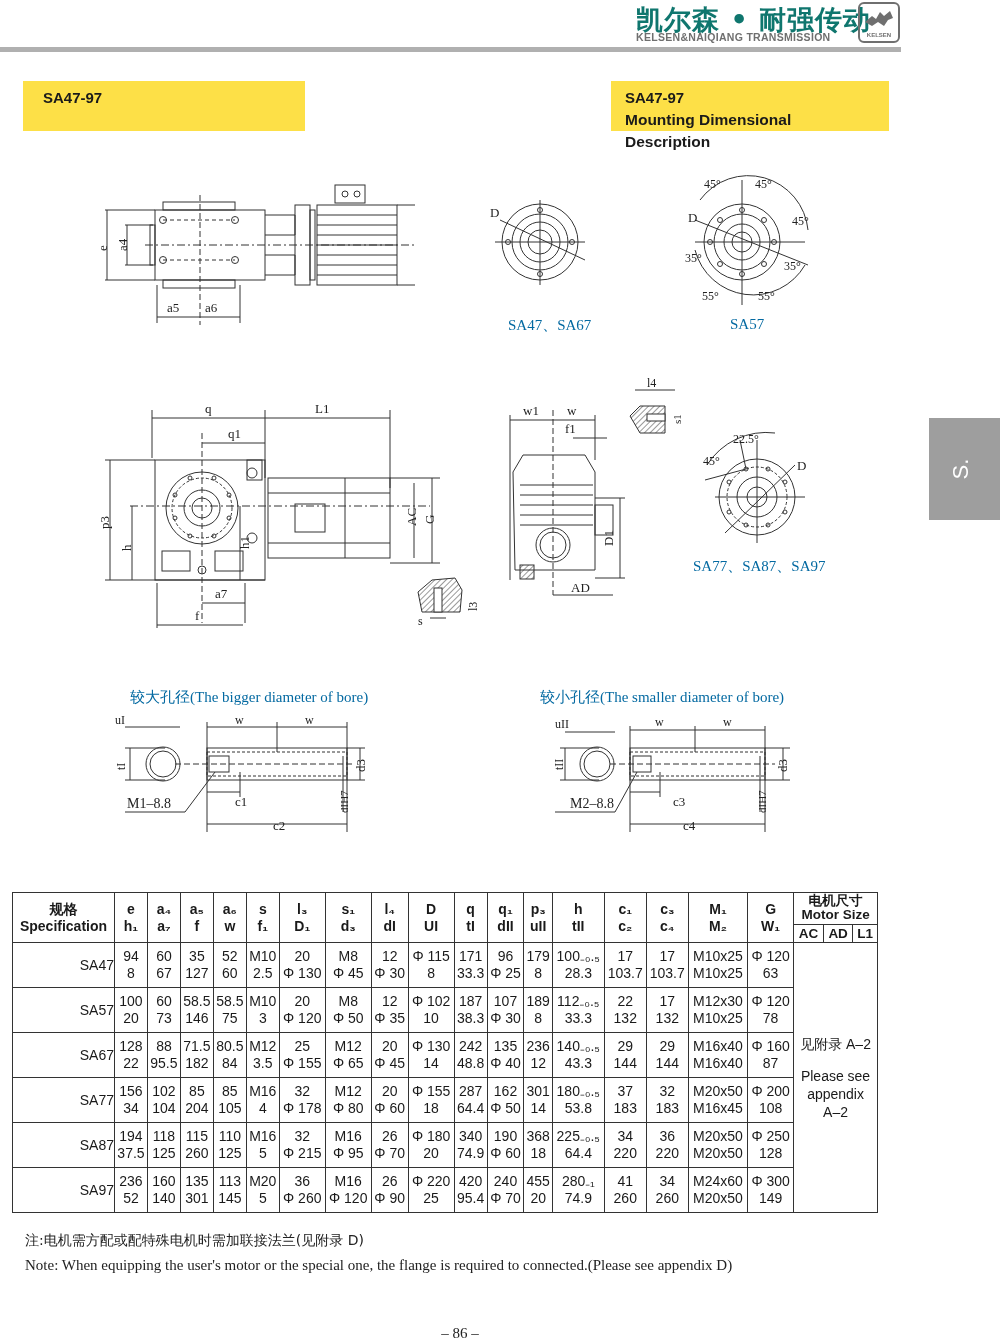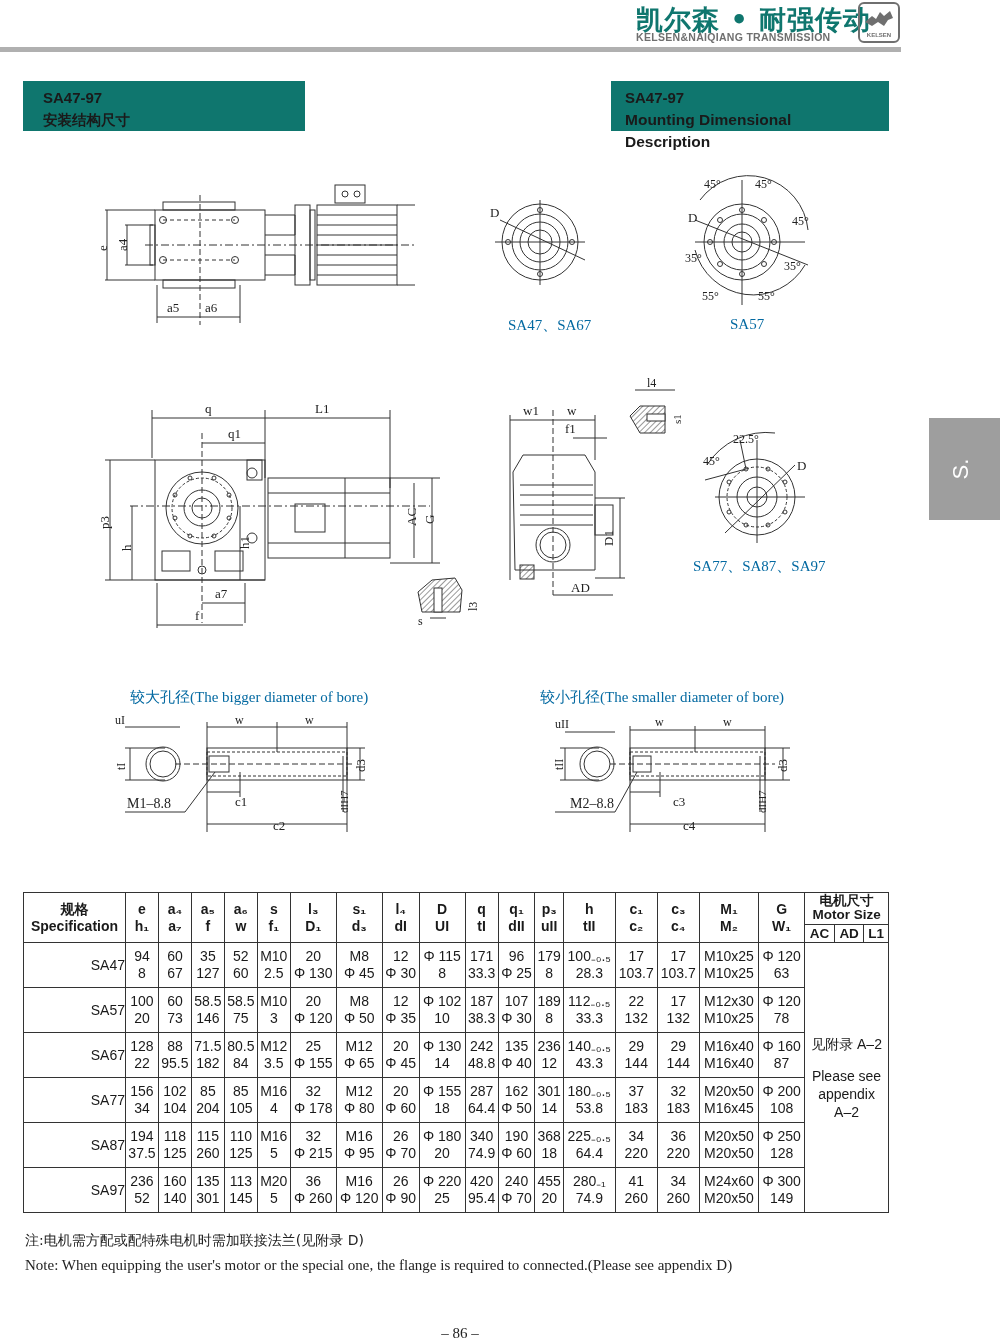--- a/index.html
+++ b/index.html
@@ -6,38 +6,38 @@
   body { width: 1000px; height: 1342px; background: #fff; position: relative; font-family: "Liberation Sans", sans-serif; color: #1a1a1a; overflow: hidden; }
 
   
   .brand-cn { position: absolute; left: 636px; top: 2px; font-size: 27px; font-weight: bold; color: #0f766e; letter-spacing: 1px; font-family: "DejaVu Sans", sans-serif; }
   .brand-en { position: absolute; left: 636px; top: 31px; font-size: 10.5px; font-weight: bold; color: #6f6f6f; letter-spacing: 0.3px; }
   .brand-logo { position: absolute; left: 858px; top: 2px; width: 42px; height: 41px; border: 2px solid #6f6f6f; border-radius: 6px; }
   .brand-logo .lt { position: absolute; bottom: 3px; left: 0; width: 100%; text-align: center; font-size: 6px; font-weight: bold; color: #6f6f6f; }
   .header-bar { position: absolute; left: 0; top: 47px; width: 901px; height: 5px; background: #b0b0b0; }
 
   
-  .title-box { position: absolute; background: #0f766e; padding: 6px 12px 0 20px; }
+  .title-box { position: absolute; background: #fde047; padding: 6px 12px 0 20px; }
   .title-box .t1 { font-size: 15px; font-weight: bold; line-height: 22px; }
   .title-box .t2 { font-size: 14.5px; font-weight: bold; line-height: 22px; font-family: "DejaVu Sans", sans-serif; }
   .tb-left { left: 23px; top: 81px; width: 282px; height: 50px; }
   .tb-right { left: 611px; top: 81px; width: 278px; height: 50px; padding-left: 14px; }
   .tb-right .t2 { font-family: "Liberation Sans", sans-serif; font-size: 15.5px; }
 
   
   .side-tab { position: absolute; left: 929px; top: 418px; width: 71px; height: 102px; background: #9e9e9e; }
   .side-tab span { position: absolute; left: 22px; top: 38px; color: #fff; font-size: 22px; transform: rotate(-90deg); display: block; }
 
   svg { position: absolute; }
   svg text { font-family: "Liberation Serif", serif; fill: #222; }
 
   .caption { position: absolute; font-family: "Liberation Serif", serif; font-size: 15px; color: #0369a1; }
 
   
-  table.spec { position: absolute; left: 23px; top: 892px; width: 866px; border-collapse: collapse; font-size: 14px; }
+  table.spec { position: absolute; left: 12px; top: 892px; width: 866px; border-collapse: collapse; font-size: 14px; }
   table.spec td, table.spec th { border: 1.5px solid #333; text-align: center; line-height: 17px; padding: 0; }
   table.spec th { font-weight: bold; font-size: 14px; height: 50px; }
   table.spec th.spec-head { width: 102px; }
   table.spec td.name { width: 102px; height: 45px; font-size: 14px; text-align: right; }
   table.spec td.val { white-space: nowrap; }
   table.spec .motor-head { height: 25px; font-size: 13.5px; line-height: 14px; }
   table.spec .motor-sub { height: 17px; font-size: 13.5px; line-height: 15px; font-weight: bold; }
   table.spec td.motor-note { font-size: 14px; line-height: 18px; vertical-align: middle; }
 
   .note-cn { position: absolute; left: 25px; top: 1232px; font-size: 14px; font-family: "DejaVu Sans", sans-serif; color: #222; }
@@ -52,21 +52,20 @@
 <div class="brand-logo">
   <svg width="38" height="26" viewBox="0 0 38 26" style="left:0;top:2px;">
     <path d="M5 16 L12 10 L16 13 L20 6 L24 10 L30 5 L33 12 L28 14 L24 20 L18 16 L12 20 Z" fill="#6f6f6f"></path>
   </svg>
   <div class="lt">KELSEN</div>
 </div>
 <div class="header-bar"></div>
 
 <div class="title-box tb-left">
   <div class="t1">SA47-97</div>
-  <div class="t2">安装结构尺寸</div>
 </div>
 <div class="title-box tb-right">
   <div class="t1">SA47-97</div>
   <div class="t2">Mounting Dimensional Description</div>
 </div>
 
 <div class="side-tab">
   <span>S.</span>
 </div>
 

